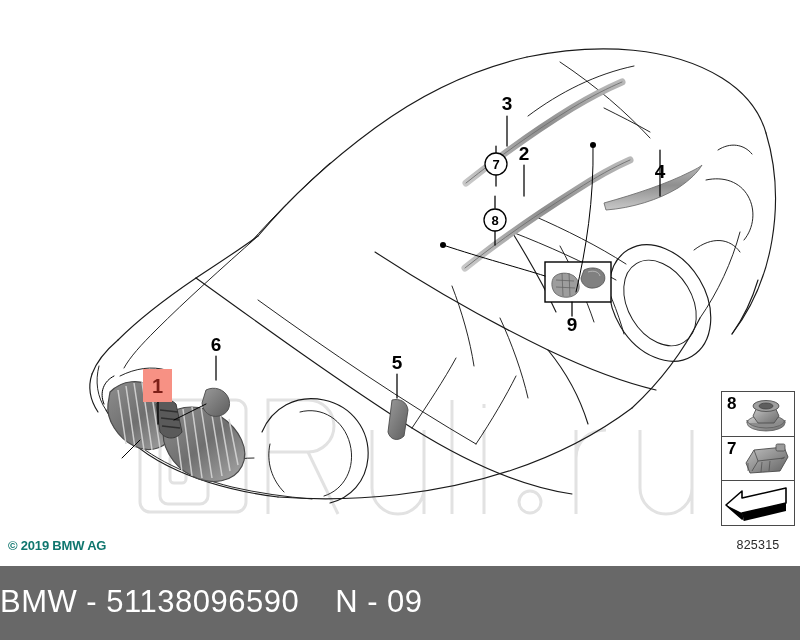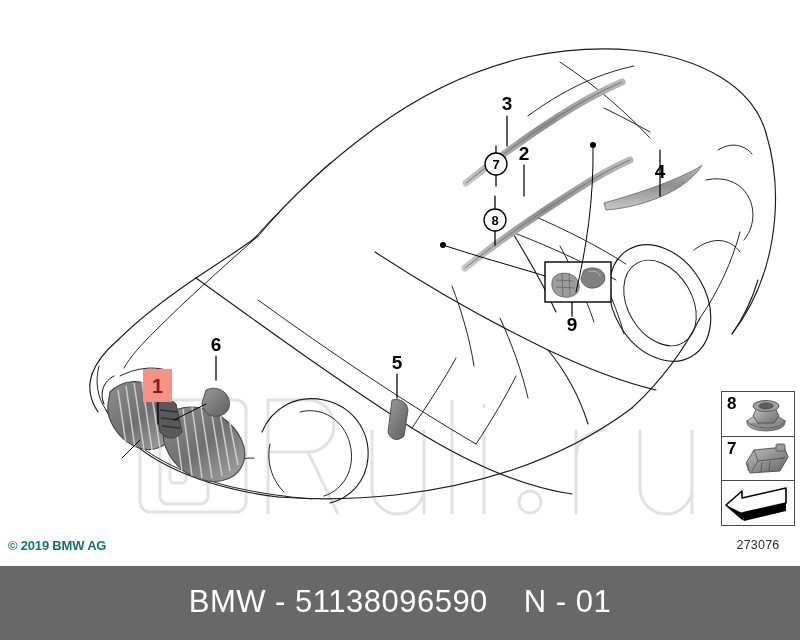--- a/index.html
+++ b/index.html
@@ -190,21 +190,21 @@
   
   #footer-bar {
     position: absolute;
     left: 0;
     top: 566px;
     width: 800px;
     height: 74px;
     background: #686868;
     display: flex;
     align-items: center;
-    justify-content: center;
+    justify-content: flex-start;
   }
   #footer-inner {
     display: flex;
     align-items: baseline;
     gap: 36px;
     transform: translateY(-1px);
   }
   .footer-text {
     font-family: "Liberation Sans", sans-serif;
     font-size: 31px;
@@ -493,26 +493,26 @@
         <span class="legend-num"></span>
         <svg class="legend-art wide" viewBox="0 0 72 44">
           <path d="M4 24 L20 10 L20 17 L64 7 L64 22 L20 32 L20 38 Z" fill="#ffffff" stroke="#000000" stroke-width="1.6" stroke-linejoin="round"></path>
           <path d="M20 32 L64 22 L64 30 L22 40 Z" fill="#000000"></path>
           <path d="M4 24 L20 38 L22 40 L20 32 Z" fill="#000000"></path>
         </svg>
       </div>
 
     </div>
 
-    <div id="drawing-number">273076</div>
+    <div id="drawing-number">825315</div>
 
     <div id="copyright">© 2019 BMW AG</div>
 
   </div>
 
   <div id="footer-bar">
     <div id="footer-inner">
       <span class="footer-text">BMW - 51138096590</span>
-      <span class="footer-text">N - 01</span>
+      <span class="footer-text">N - 09</span>
     </div>
   </div>
 
 </div>
 
 </body></html>

